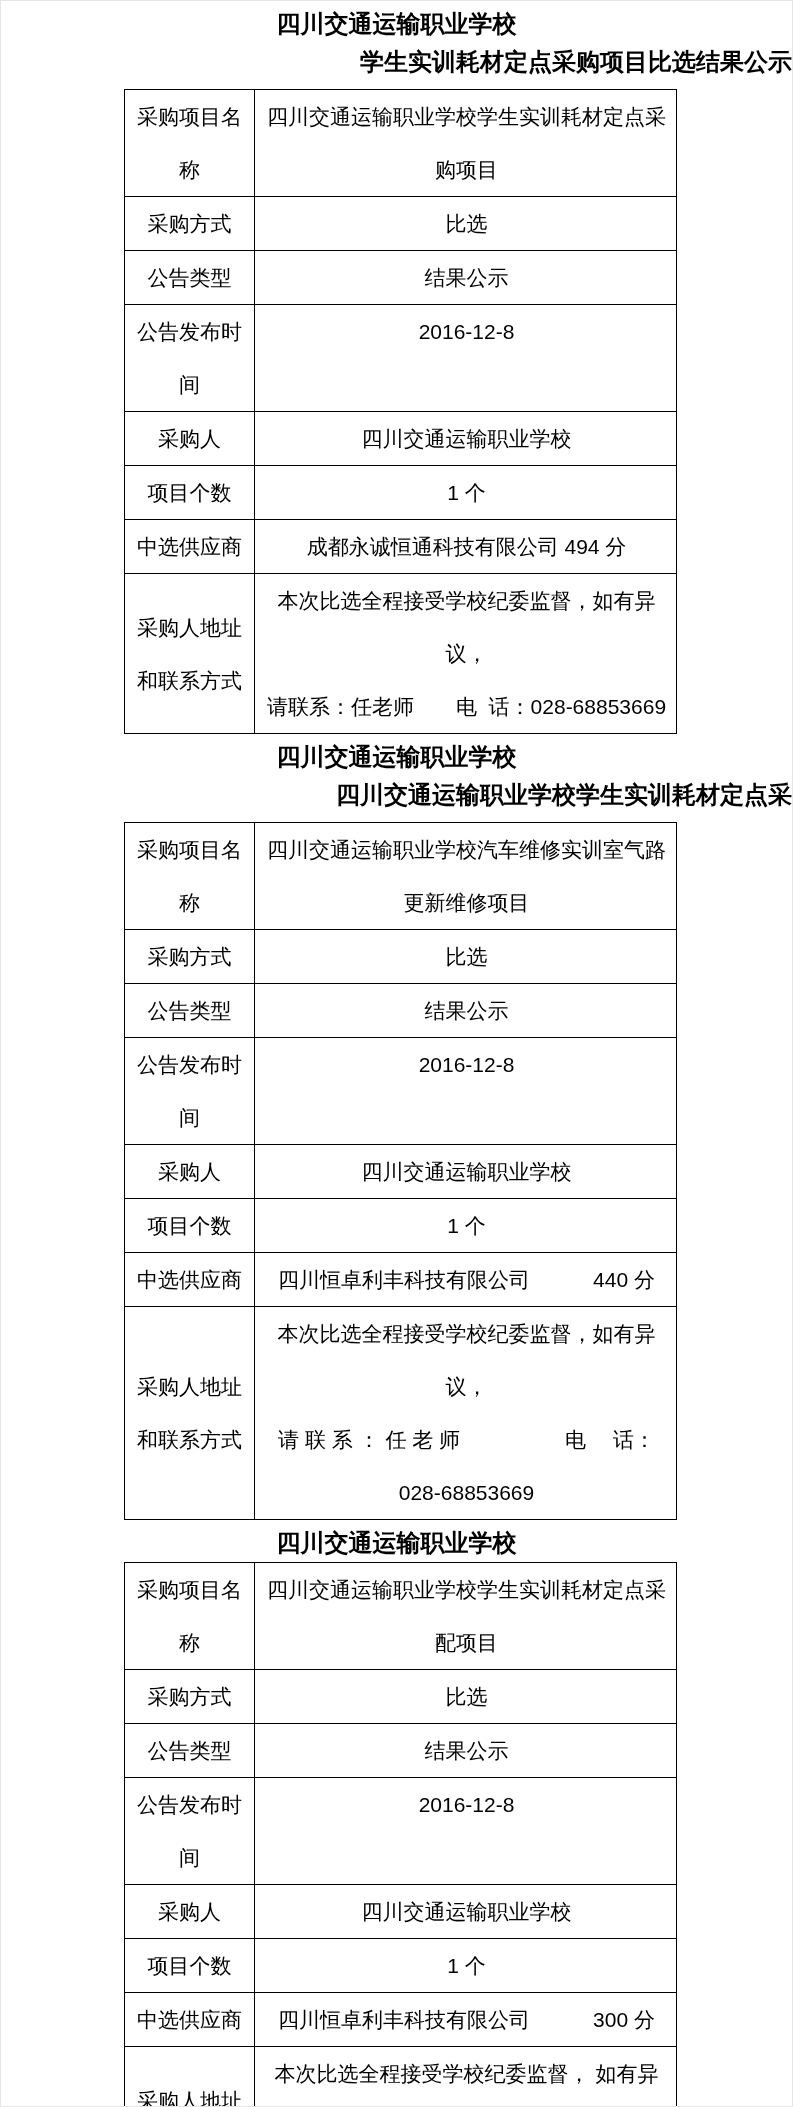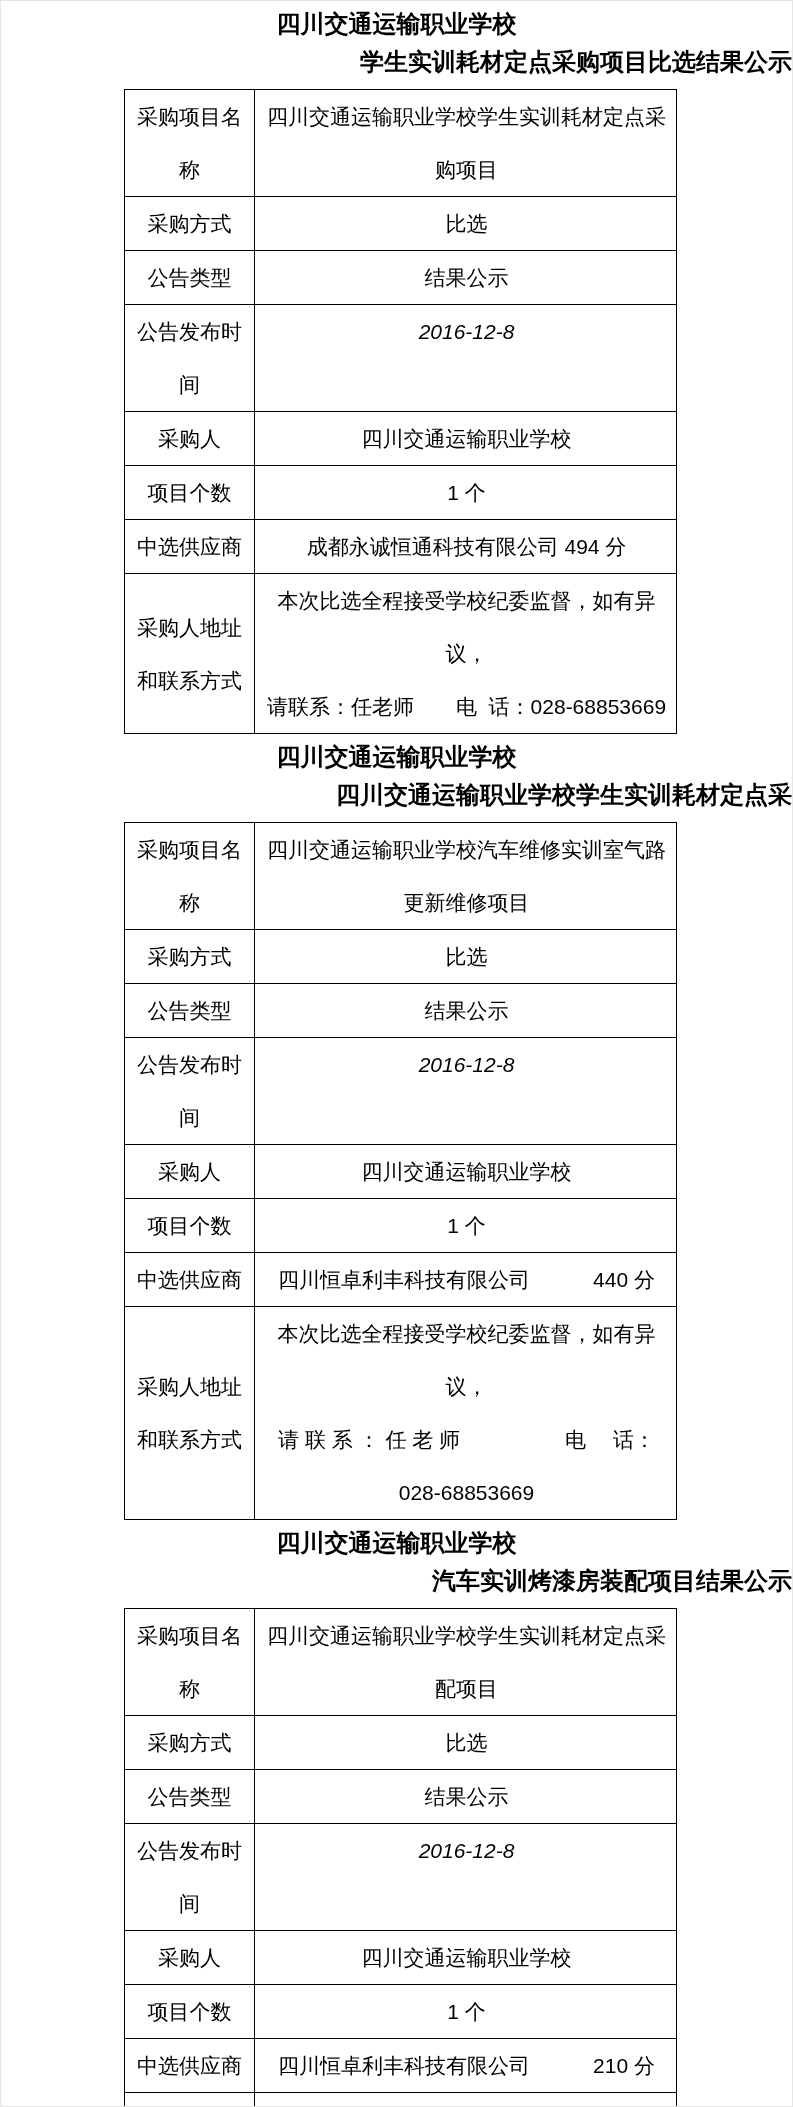--- a/index.html
+++ b/index.html
@@ -55,21 +55,21 @@
     width: 130px;
     text-align: center;
     padding: 0 6px;
     box-sizing: border-box;
   }
   td.value-cell {
     text-align: center;
     padding: 0 8px 0 10px;
     box-sizing: border-box;
   }
-  td.value-cell.v-top { vertical-align: top; font-style: italic; }
+  td.value-cell.v-top { vertical-align: top; }
 </style>
 </head>
 <body>
 
 <div class="page">
   <div id="sections">
   <section class="section">
     <h1 class="sec-title">四川交通运输职业学校</h1>
     <h2 class="sec-subtitle">学生实训耗材定点采购项目比选结果公示</h2>
     <table class="info-table">
@@ -157,21 +157,20 @@
               <td class="value-cell">本次比选全程接受学校纪委监督，如有异议，
 请 联 系 ： 任 老 师　　　　　电　 话：
 028-68853669</td>
             </tr>
           </tbody>
     </table>
   </section>
 
   <section class="section">
     <h1 class="sec-title">四川交通运输职业学校</h1>
-    <h2 class="sec-subtitle">汽车实训烤漆房装配项目结果公示</h2>
     <table class="info-table">
       <tbody>
             <tr>
               <td class="label-cell">采购项目名
 称</td>
               <td class="value-cell">四川交通运输职业学校学生实训耗材定点采
 配项目</td>
             </tr>
             <tr>
               <td class="label-cell">采购方式</td>
@@ -189,21 +188,21 @@
             <tr>
               <td class="label-cell">采购人</td>
               <td class="value-cell">四川交通运输职业学校</td>
             </tr>
             <tr>
               <td class="label-cell">项目个数</td>
               <td class="value-cell">1 个</td>
             </tr>
             <tr>
               <td class="label-cell">中选供应商</td>
-              <td class="value-cell">四川恒卓利丰科技有限公司　　　210 分</td>
+              <td class="value-cell">四川恒卓利丰科技有限公司　　　300 分</td>
             </tr>
             <tr>
               <td class="label-cell">采购人地址
 和联系方式</td>
               <td class="value-cell">本次比选全程接受学校纪委监督， 如有异
 议，请联系：任老师　电 话：028-68853669</td>
             </tr>
           </tbody>
     </table>
   </section>

